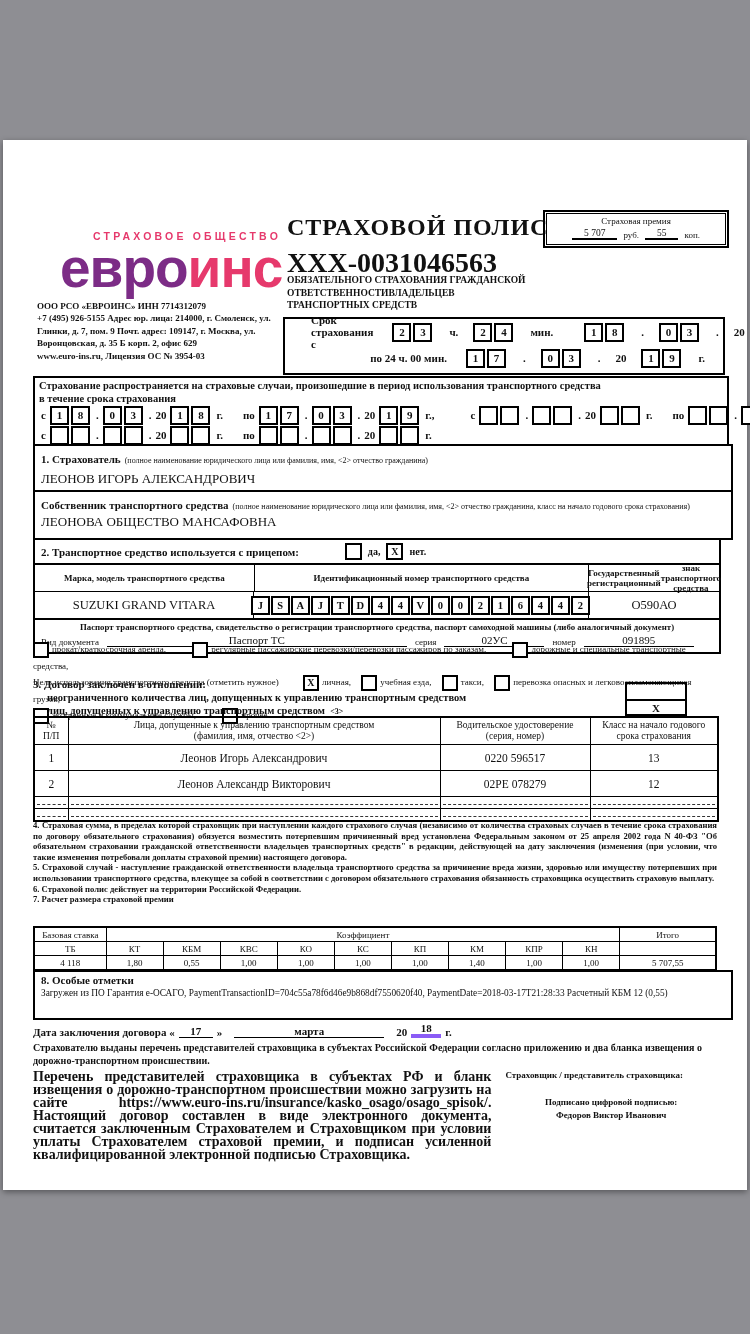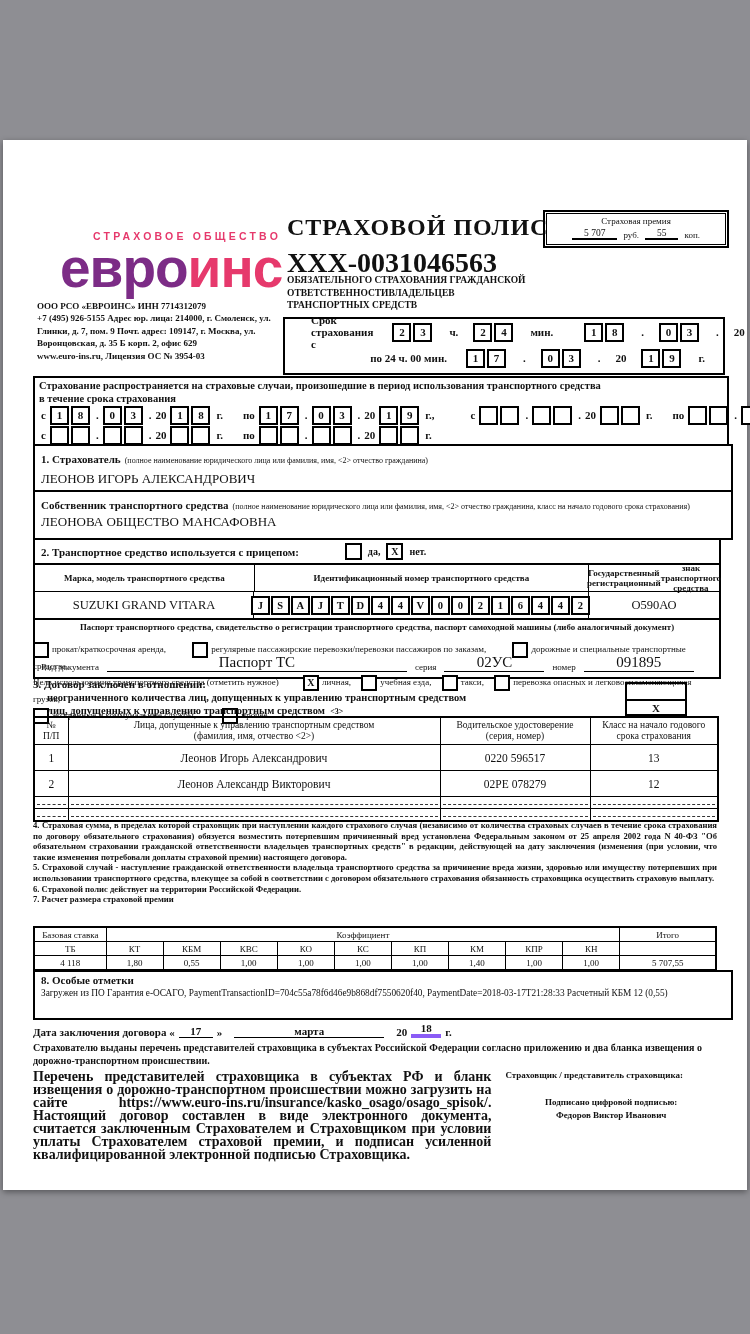--- a/index.html
+++ b/index.html
@@ -53,21 +53,21 @@
   .vc{border-right:1px solid #000;display:flex;align-items:center;justify-content:center;text-align:center;}
   .vc:last-child{border-right:none;}
   .c1{width:218px;}.c2{width:334px;}.c3{width:126px;flex:1;}
   .vhead .vc{font-size:9px;font-weight:bold;padding:2px 2px;height:22px;justify-content:center;line-height:10px;}
   .vdata .vc{height:26px;border-top:1px solid #000;}
   .make{font-size:12.5px;}
   .plate{font-size:12.5px;}
   .vin .db{width:14.5px;height:15px;margin-right:1.5px;font-size:10.5px;}
   .docheading{border-top:2px solid #000;text-align:center;font-size:8.8px;font-weight:bold;padding:2px 0 1px 0;}
   .docrow{display:flex;align-items:flex-end;gap:8px;padding:1px 6px 5px 6px;font-size:9px;}
-  .ufield{display:inline-block;border-bottom:1.5px solid #000;text-align:center;font-size:15px;margin-top:20px;}
+  .ufield{display:inline-block;border-bottom:1.5px solid #000;text-align:center;font-size:11px;}
   .w300{width:300px;}.w110{width:100px;}.w120{width:110px;}
   
   .purpose{left:30px;top:501px;width:684px;font-size:9px;line-height:16px;}
   .purpose .cb{width:12px;height:12px;vertical-align:middle;margin:0 3px 0 8px;}
   .purpose-label{font-size:9px;margin-right:14px;}
   
   .sec3{left:30px;top:538px;width:684px;height:38px;}
   .s3h{font-size:11px;font-weight:bold;line-height:13px;}
   .s3l{font-size:10.5px;font-weight:bold;line-height:13px;margin-left:14px;}
   .fn{font-size:8px;font-weight:bold;}

